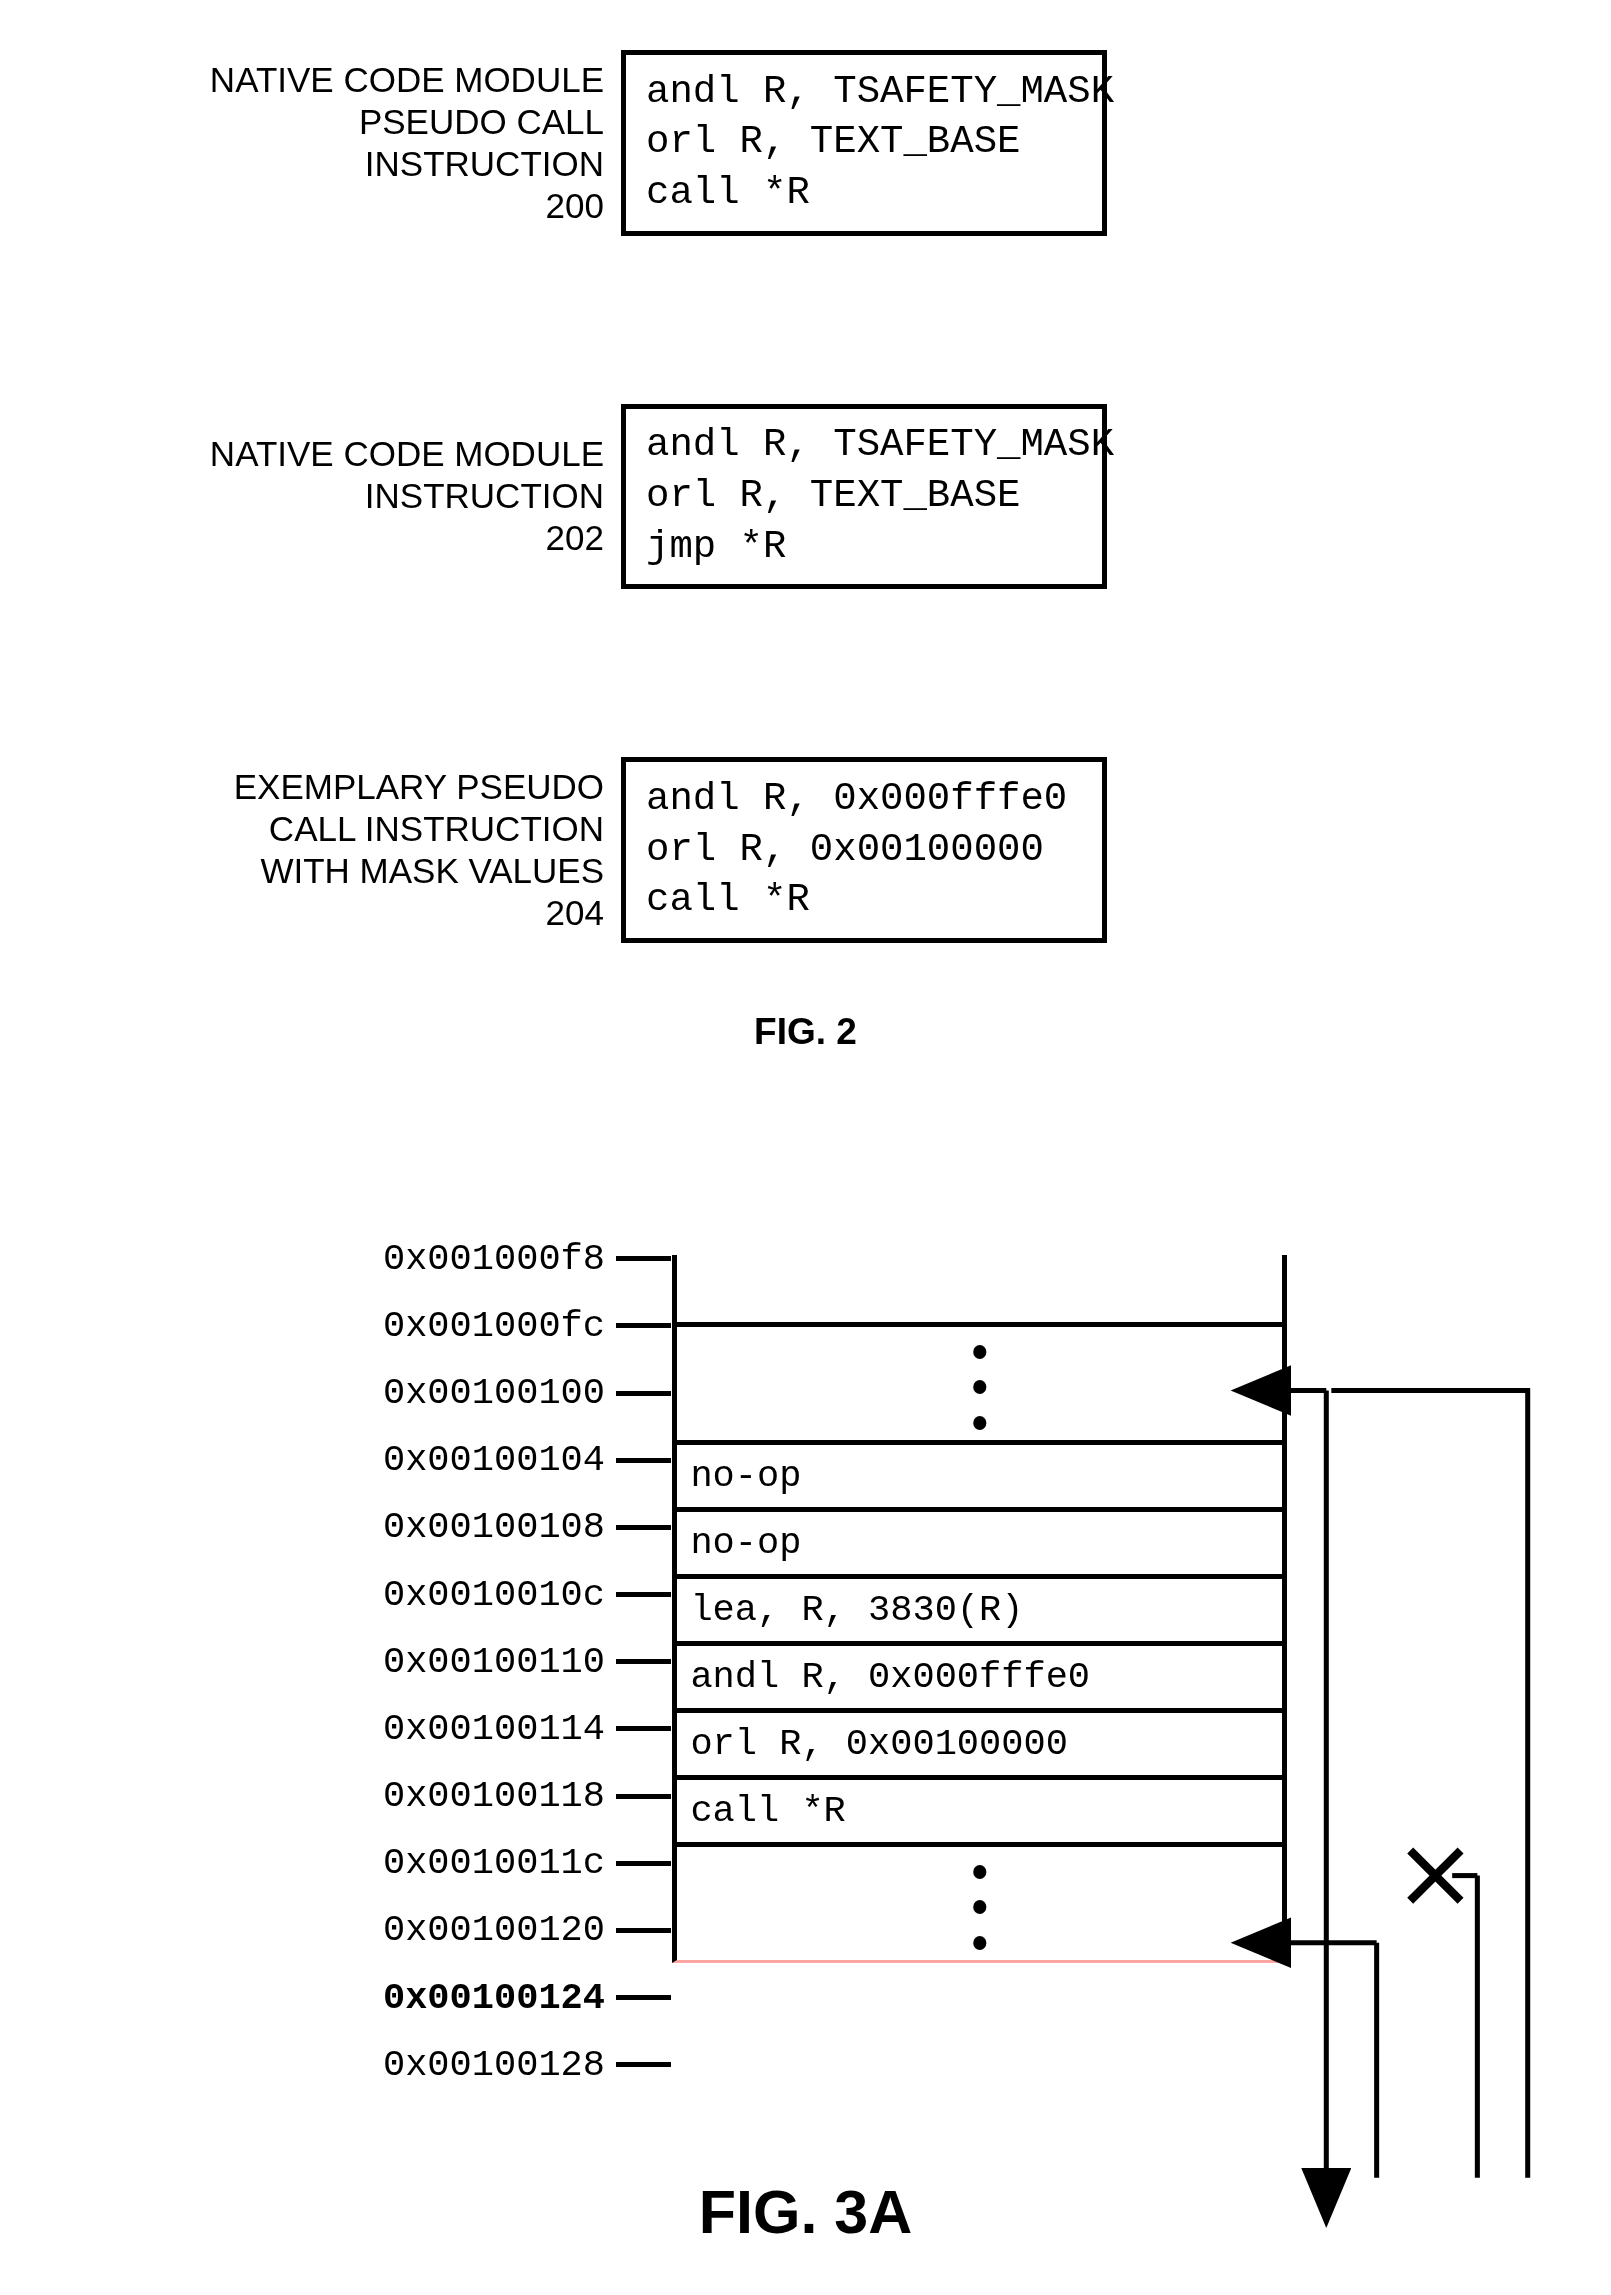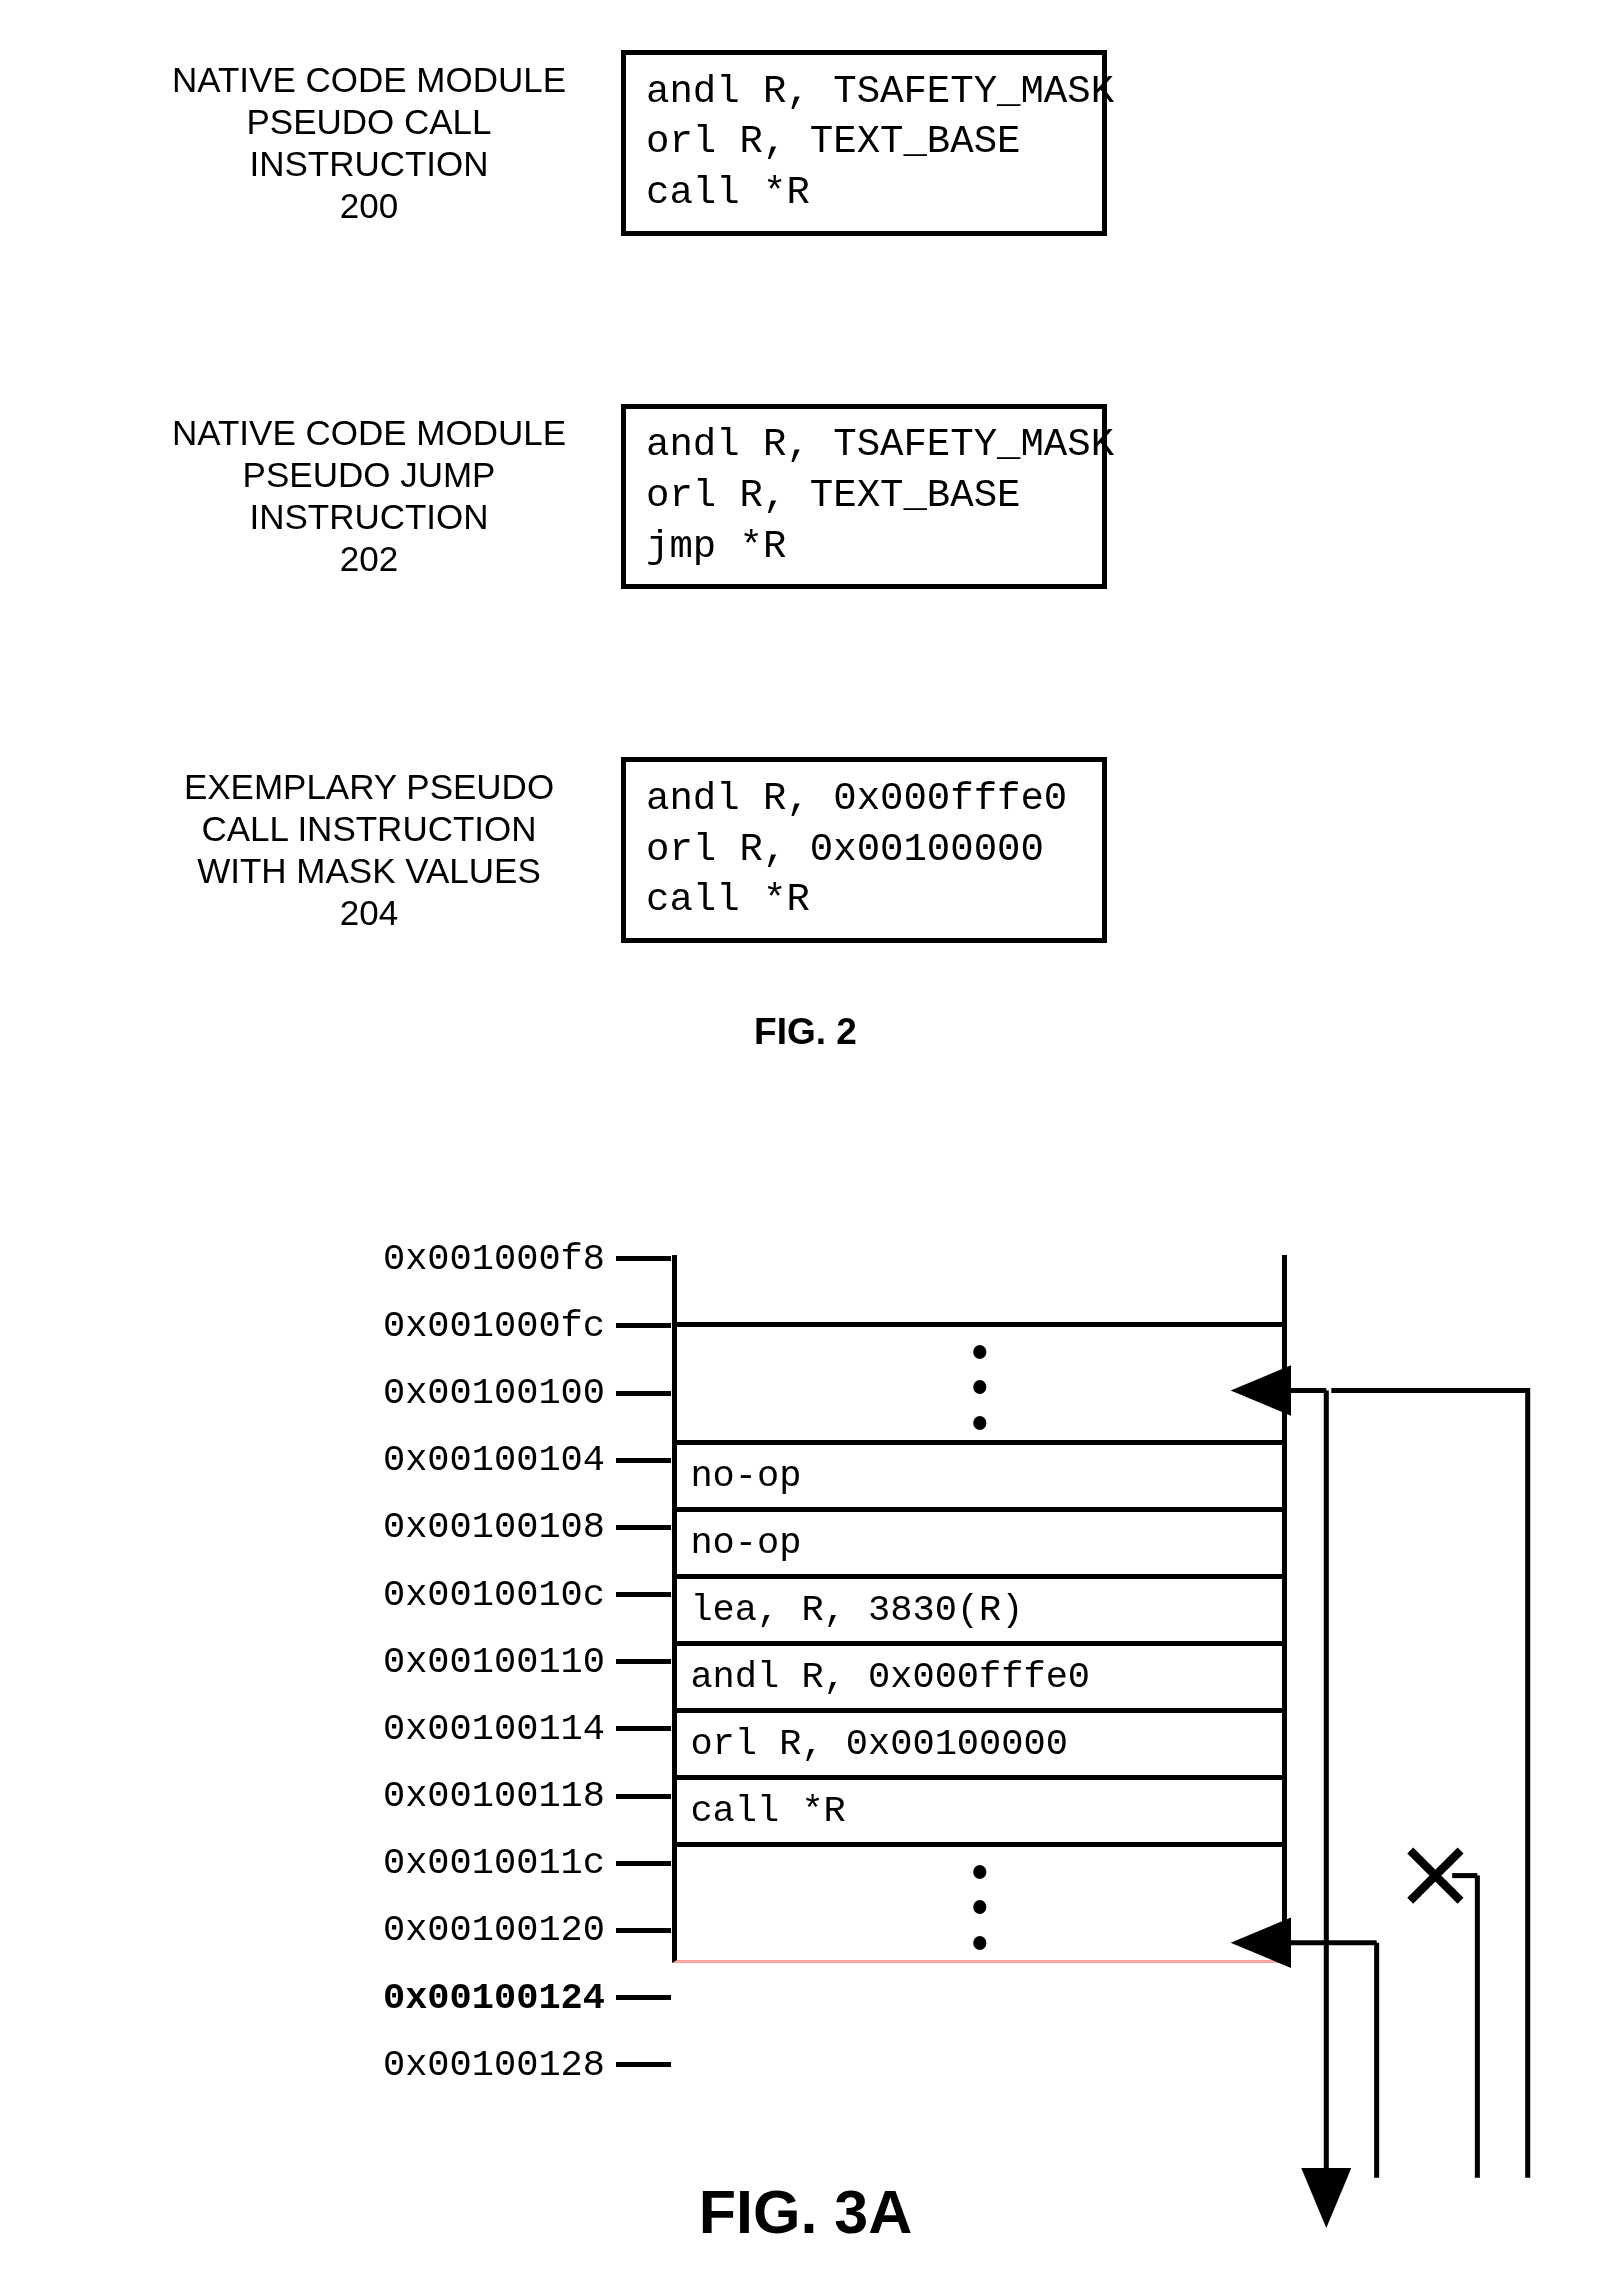--- a/index.html
+++ b/index.html
@@ -22,21 +22,21 @@
   }
   .block-row {
     display: flex;
     align-items: center;
     justify-content: flex-start;
     margin-bottom: 168px;
     gap: 17px;
   }
   .label-col {
     width: 470px;
-    text-align: center;
+    text-align: right;
     font-size: 35px;
     line-height: 1.2;
     font-weight: 400;
   }
   .label-col .label-line { display: block; }
   .code-box {
     border: 5px solid #000;
     padding: 11.8px 20px;
     font-family: "Courier New", monospace;
     font-size: 39px;
@@ -138,21 +138,20 @@
         <span class="label-line">200</span>
       </div>
       <div class="code-box"><span>andl R, TSAFETY_MASK</span>
 <span>orl R, TEXT_BASE</span>
 <span>call *R</span></div>
     </div>
 
     <div class="block-row">
       <div class="label-col">
         <span class="label-line">NATIVE CODE MODULE</span>
-        <span class="label-line">PSEUDO JUMP</span>
         <span class="label-line">INSTRUCTION</span>
         <span class="label-line">202</span>
       </div>
       <div class="code-box"><span>andl R, TSAFETY_MASK</span>
 <span>orl R, TEXT_BASE</span>
 <span>jmp *R</span></div>
     </div>
 
     <div class="block-row" style="margin-bottom:118px;">
       <div class="label-col">

